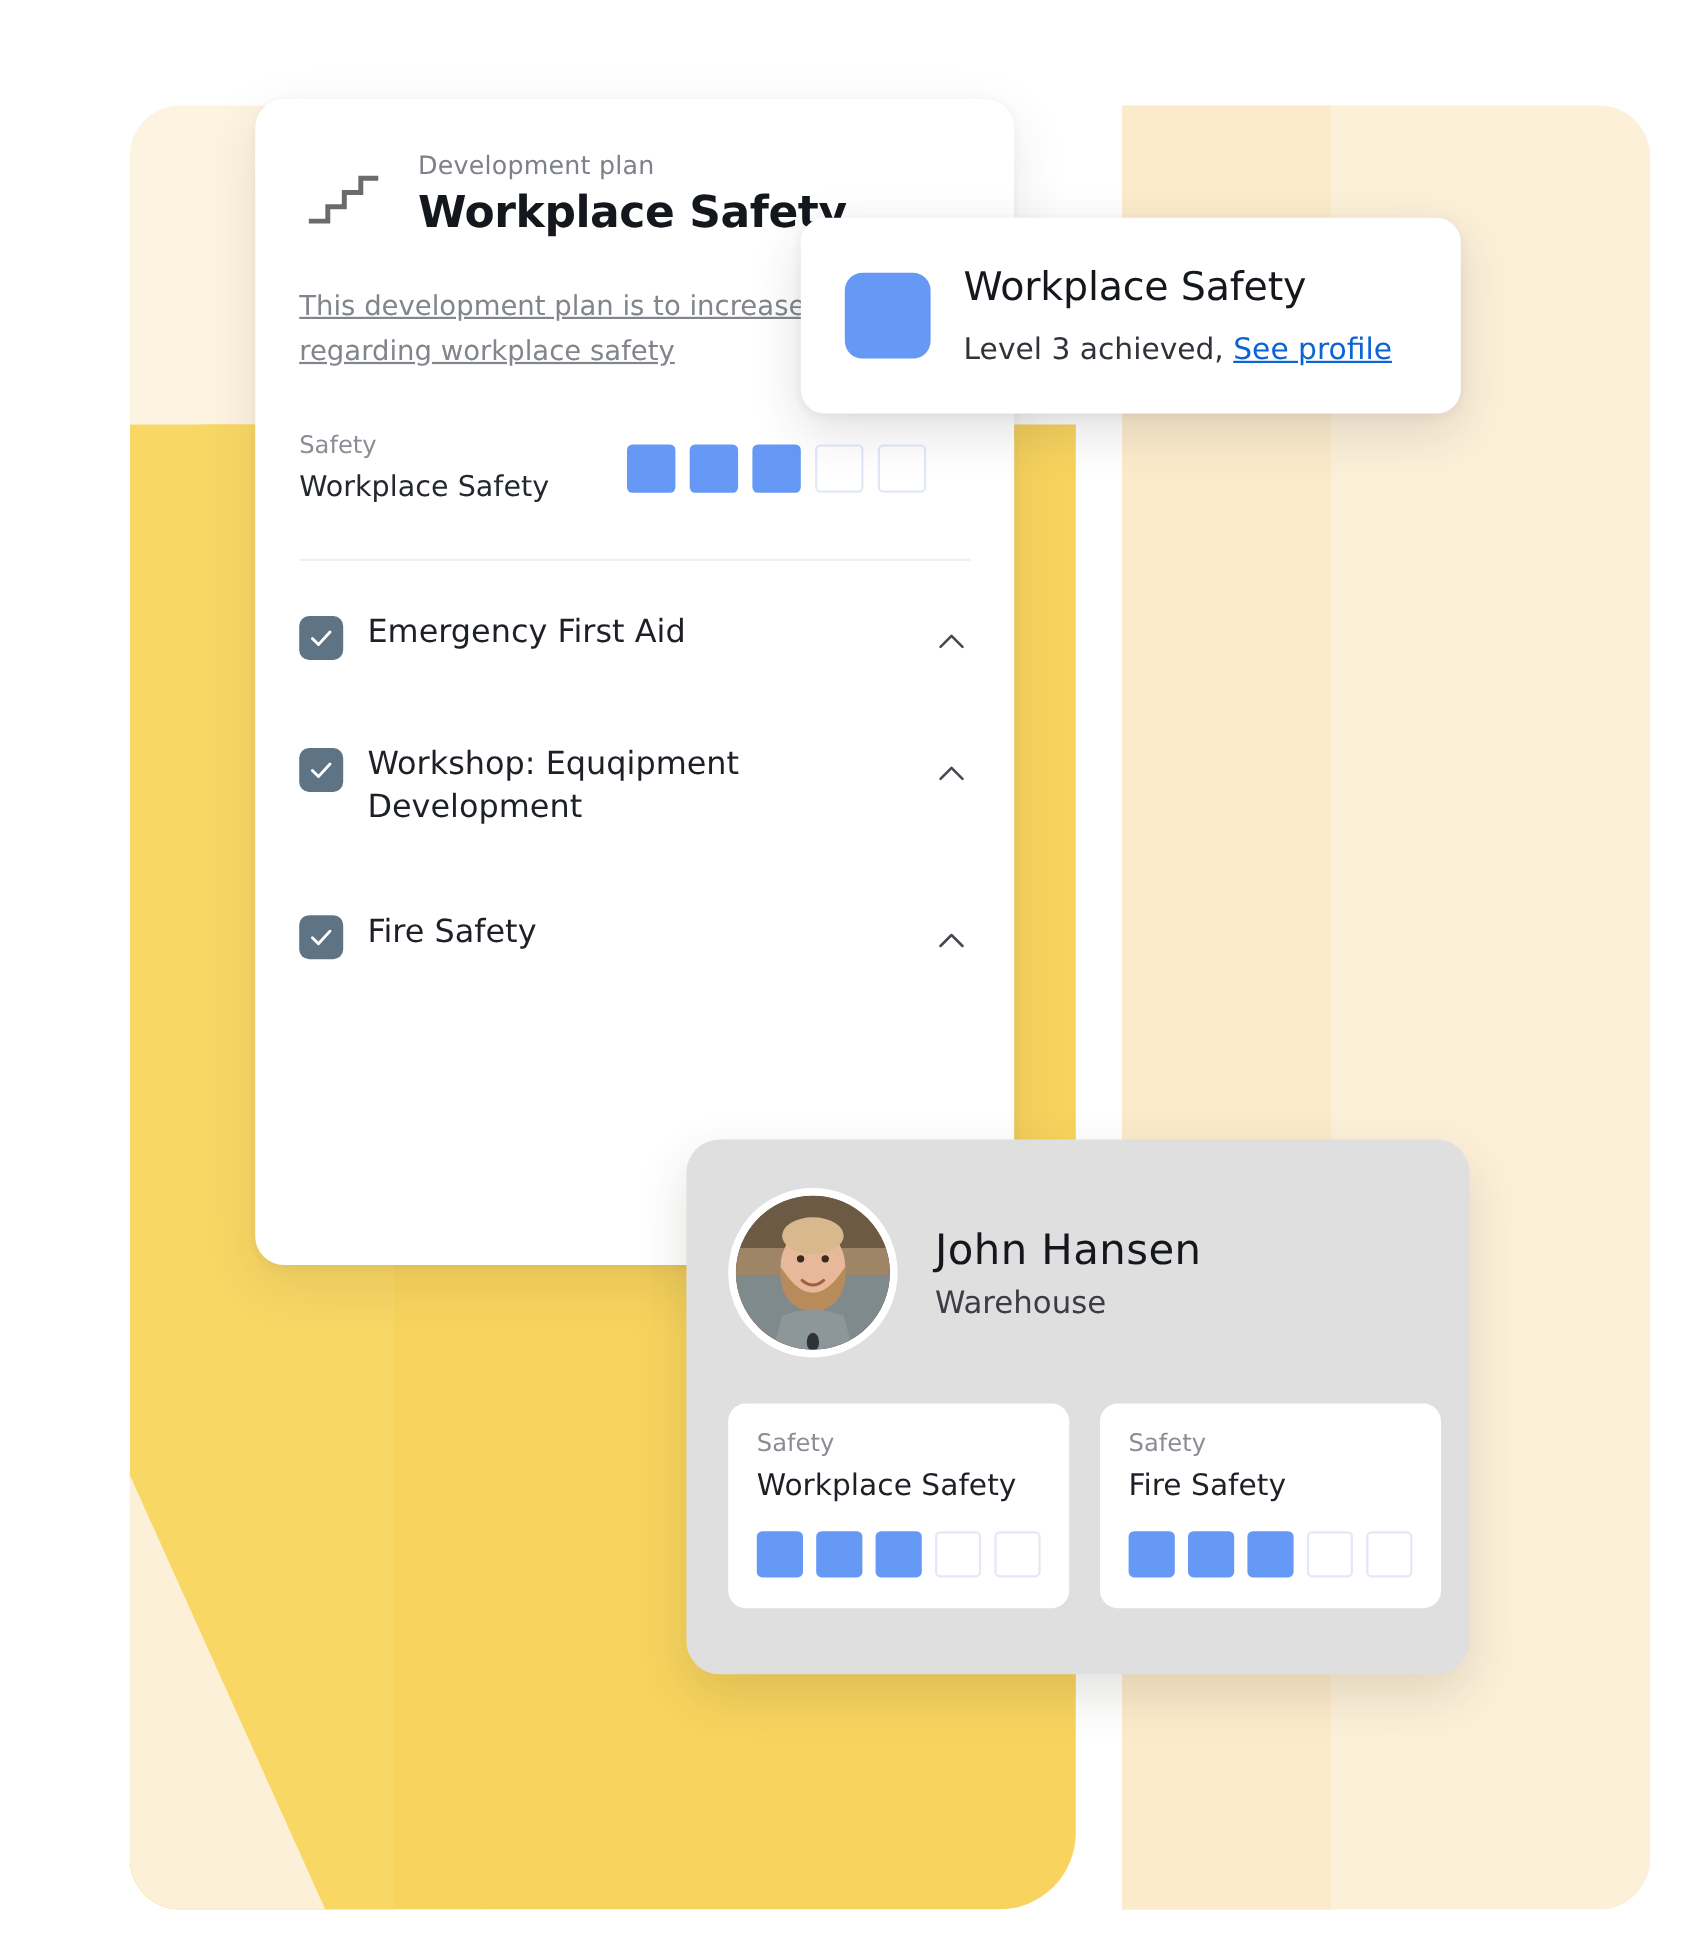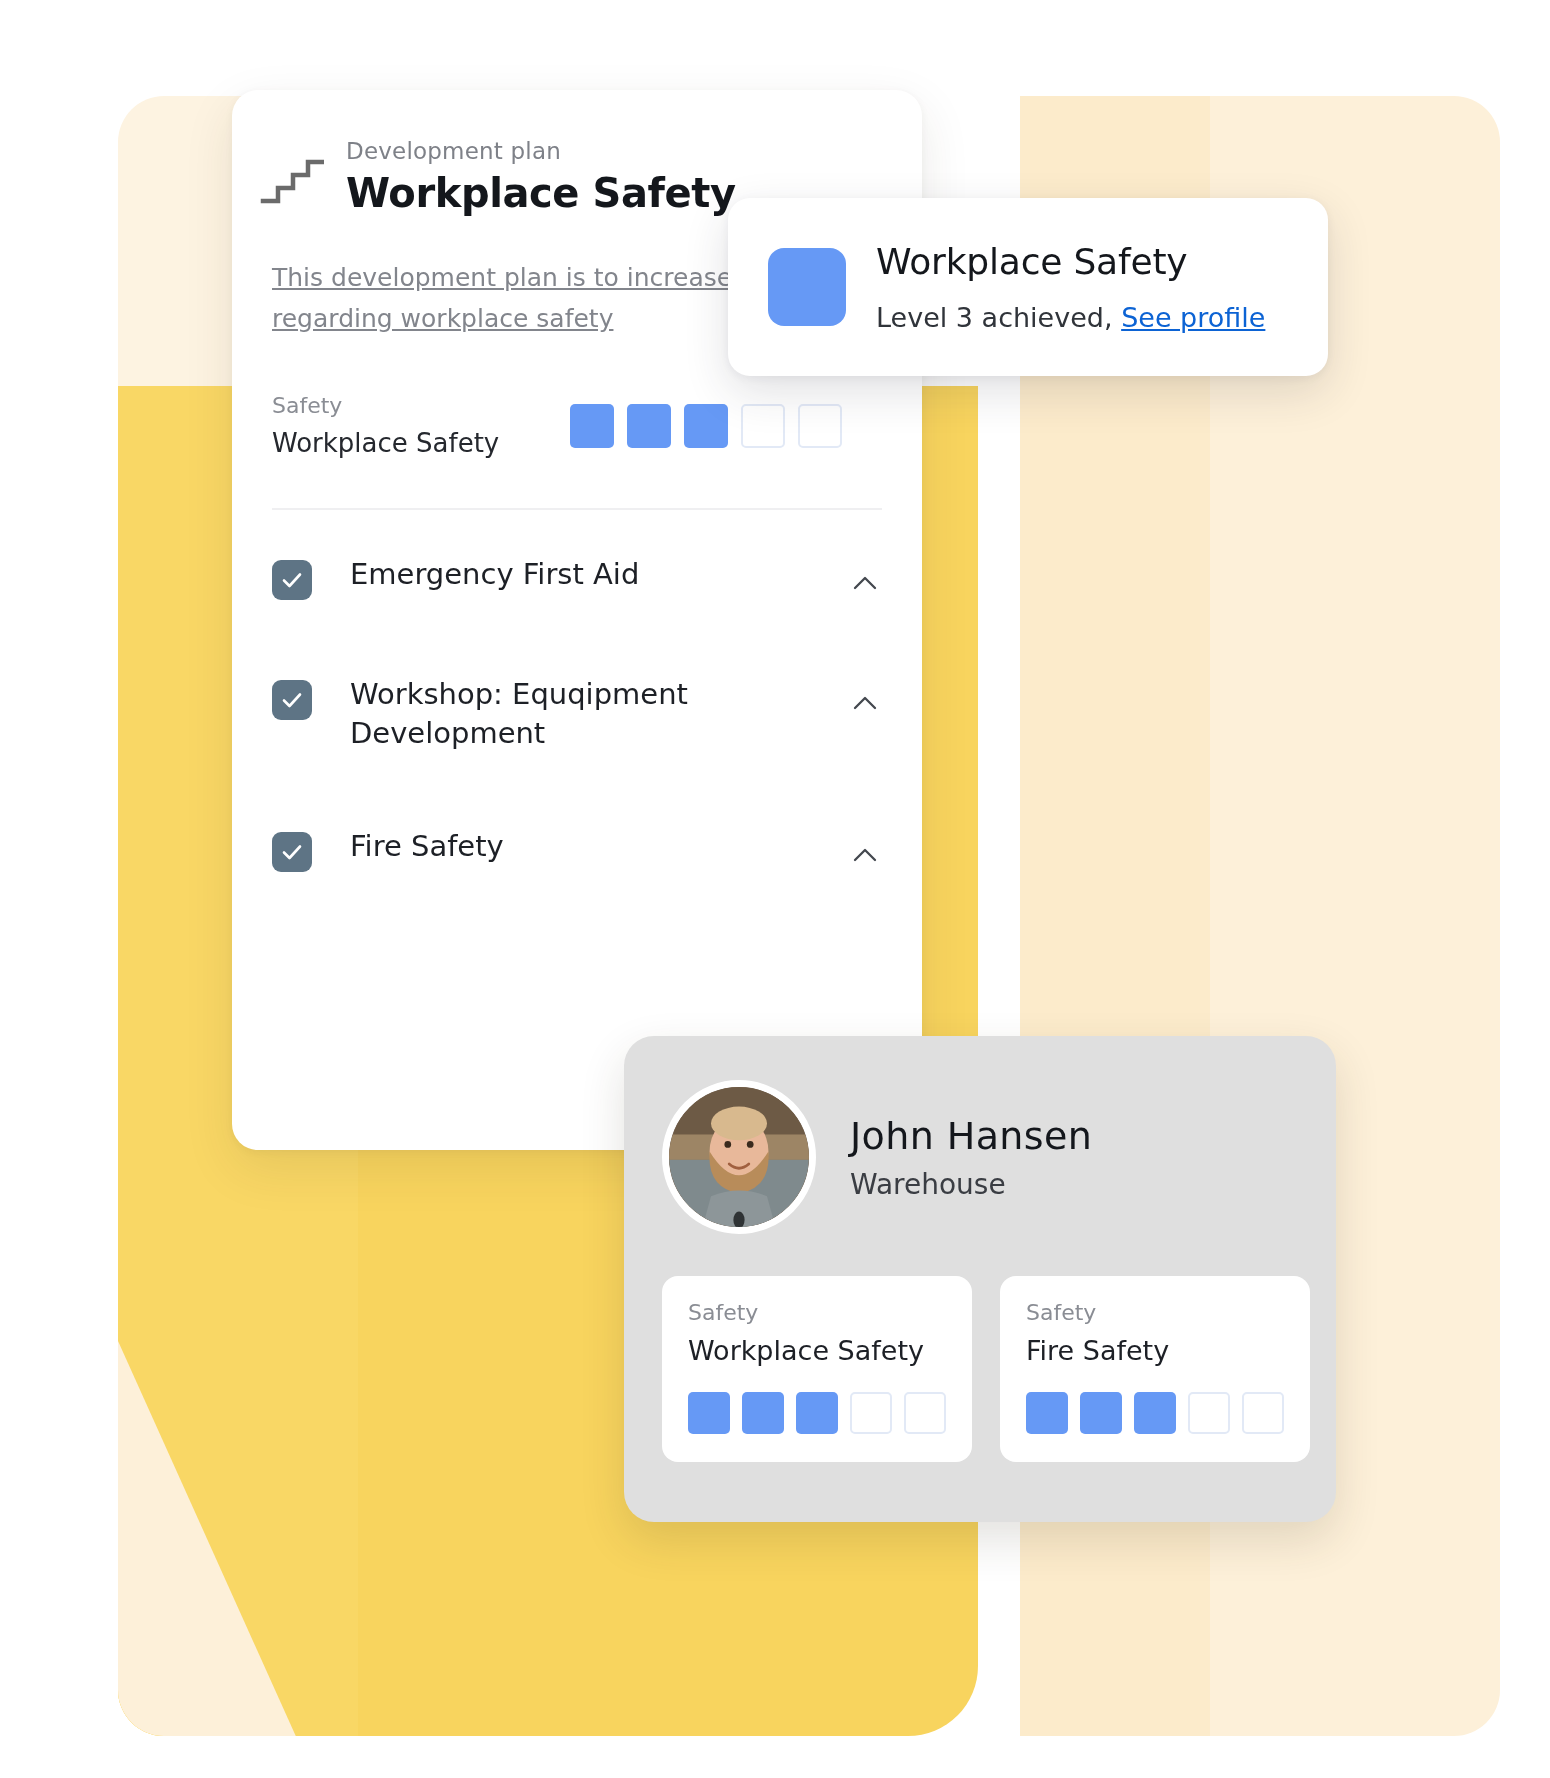--- a/index.html
+++ b/index.html
@@ -58,21 +58,21 @@
 
   
   .plan-card {
     position: absolute; left: 232px; top: 90px;
     width: 690px; height: 1060px;
     background: #ffffff;
     border-radius: 26px;
     box-shadow: 0 18px 50px rgba(60,50,30,0.10), 0 2px 8px rgba(60,50,30,0.05);
     overflow: hidden;
   }
-  .plan-head { padding: 42px 40px 0 28px; display: flex; align-items: flex-start; gap: 22px; }
+  .plan-head { padding: 42px 40px 0 48px; display: flex; align-items: flex-start; gap: 36px; }
   .stairs-icon { width: 64px; height: 62px; flex: 0 0 auto; margin-top: 14px; }
   .plan-titles { padding-top: 6px; }
   .plan-eyebrow {
     font-size: 23px; color: #7e8188; letter-spacing: 0.2px;
     font-family: "DejaVu Sans", sans-serif;
   }
   .plan-title {
     font-size: 40px; font-weight: 700; color: #14171c;
     letter-spacing: -0.4px; margin-top: 6px; white-space: nowrap;
   }
@@ -105,21 +105,21 @@
     display: flex; align-items: flex-start; gap: 22px;
     padding: 37px 0 37px 0;
   }
   .cbox {
     width: 40px; height: 40px; border-radius: 9px;
     background: #5e7485; flex: 0 0 auto; margin-top: 5px;
     display: flex; align-items: center; justify-content: center;
   }
   .check-label {
     font-size: 29px; color: #1d2026; line-height: 1.35;
-    flex: 1 1 auto; padding-right: 20px; margin-left: 16px;
+    flex: 1 1 auto; padding-right: 20px;
   }
   .chev { width: 34px; height: 34px; flex: 0 0 auto; margin-top: 12px; }
 
   
   .toast {
     position: absolute; left: 728px; top: 198px;
     width: 600px; height: 178px;
     background: #ffffff;
     border-radius: 22px;
     box-shadow: 0 16px 46px rgba(40,40,60,0.14), 0 2px 10px rgba(40,40,60,0.06);

